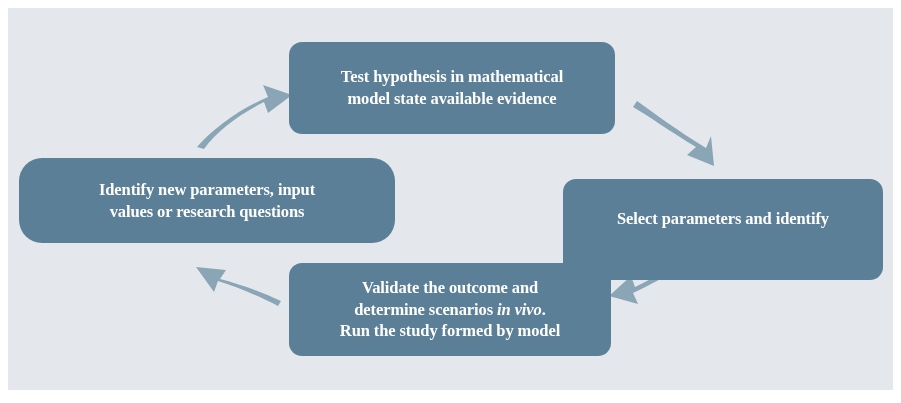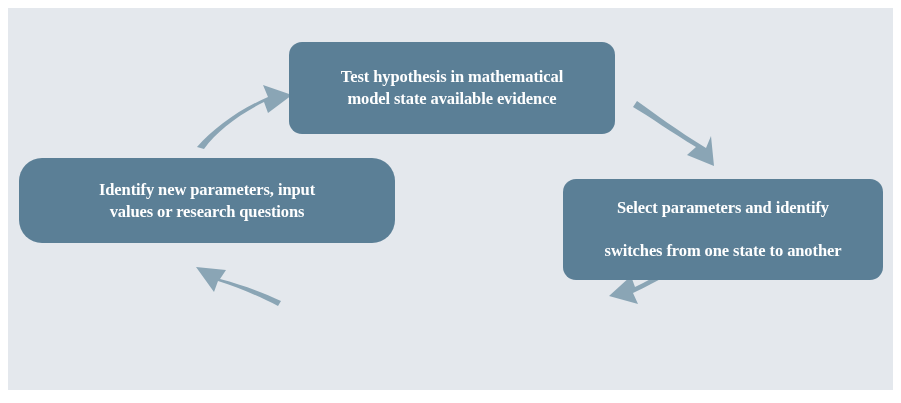--- a/index.html
+++ b/index.html
@@ -147,21 +147,24 @@
                C 243,285 264,293 281,301
                Z"></path>
     </g>
   </svg>
 
   <div class="cycle-box" id="box-top">
     <span class="box-text"><span>Test hypothesis in mathematical</span><br><span>model state available evidence</span></span>
   </div>
 
   <div class="cycle-box" id="box-right">
-    <span class="box-text"><span>Select parameters and identify</span><br><br><span>switches from one state to another</span></span>
+    <span class="box-text"><span>Select parameters and identify</span><br><br></span>
   </div>
 
+  <div class="cycle-box" id="box-bottom">
+    <span class="box-text"><span>Validate the outcome and</span><br><span>determine scenarios </span><span class="italic-term">in vivo</span><span>.</span><br><span>Run the study formed by model</span></span>
+  </div>
 
   <div class="cycle-box" id="box-left">
     <span class="box-text"><span>Identify new parameters, input</span><br><span>values or research questions</span></span>
   </div>
 
 </div>
 
 </body></html>

